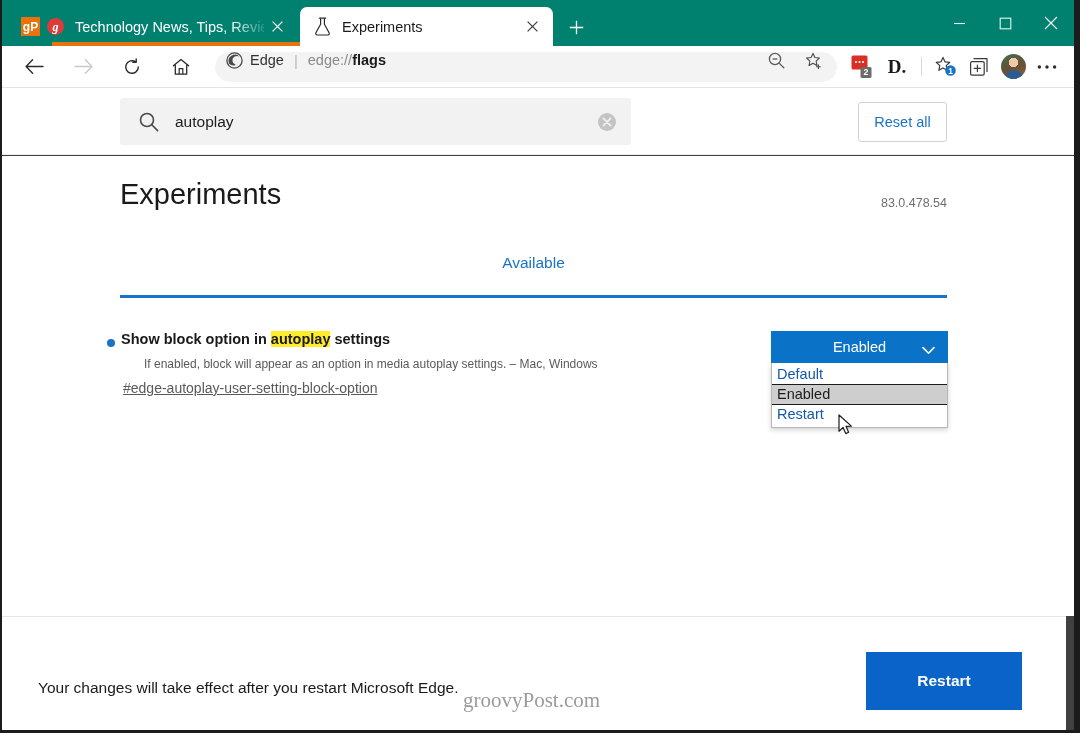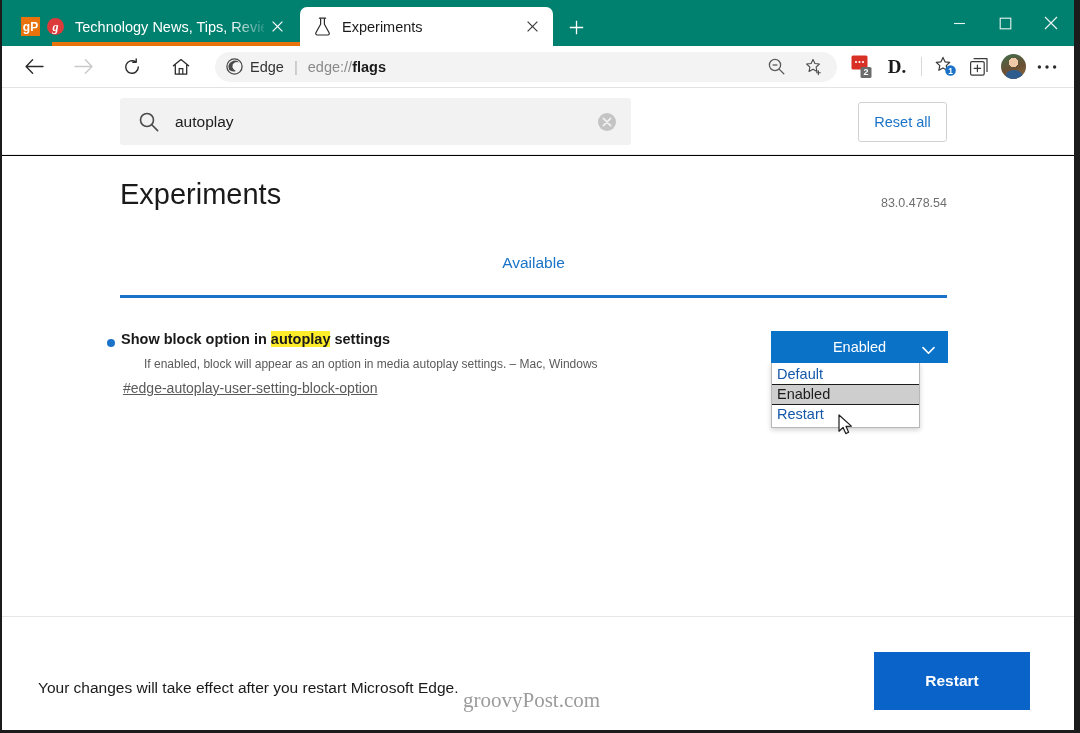--- a/index.html
+++ b/index.html
@@ -6,21 +6,21 @@
   html, body {
     width: 1080px; height: 733px;
     font-family: "Liberation Sans", sans-serif;
     background: #ffffff;
     overflow: hidden;
   }
 
   #window {
     position: relative;
     width: 1080px; height: 733px;
-    background: #000000;
+    background: #404040;
     border-left: 2px solid #1b1b1b;
     border-right: 6px solid #1b1b1b;
     border-bottom: 3px solid #1b1b1b;
     overflow: hidden;
   }
 
   
   #tabstrip {
     position: absolute; top: 0; left: 0; right: 0; height: 46px;
     background: #00806f;
@@ -101,21 +101,21 @@
   }
   #nav-back   { margin-left: 17px; }
   #nav-fwd    { margin-left: 19px; }
   #nav-reload { margin-left: 19px; }
   #nav-home   { margin-left: 19px; }
 
   #omnibox {
     margin-left: 19px; margin-right: 9px;
     flex: 1 1 auto; height: 30px;
     background: #f3f3f3; border-radius: 15px;
-    display: flex; align-items: center;
+    display: flex; 
     position: relative;
   }
   #omnibox-ico { margin-left: 11px; display: flex; flex: none; }
   #omnibox-brand {
     font-size: 14.5px; color: #333333; margin-left: 7px; flex: none;
   }
   #omnibox-sep {
     color: #b9b9b9; margin-left: 10px; font-size: 15px; flex: none;
   }
   #omnibox-url {
@@ -230,21 +230,21 @@
   
   #dropdown-wrap { position: absolute; left: 769px; top: 0; width: 177px; }
   #dropdown-btn {
     width: 177px; height: 32px;
     background: #0a73c8; color: #ffffff;
     display: flex; align-items: center; justify-content: center;
     font-size: 14.5px; position: relative;
   }
   #dropdown-chevron { position: absolute; right: 13px; top: 11px; }
   #dropdown-list {
-    width: 149px; background: #ffffff;
+    width: 177px; background: #ffffff;
     border: 1px solid #b7b7b7;
     border-top: none;
     padding: 2px 0 3px 0;
     box-shadow: 0 2px 5px rgba(0,0,0,0.18);
   }
   .dd-opt {
     height: 19px; line-height: 19px;
     padding-left: 5px; font-size: 14.5px; color: #1558a8;
     white-space: nowrap;
   }
@@ -255,21 +255,21 @@
     height: 21px; line-height: 19px;
   }
 
   #cursor {
     position: absolute; left: 836px; top: 414px;
     width: 16px; height: 23px; pointer-events: none;
   }
 
   
   #bottombar {
-    position: absolute; left: 0; right: 0; bottom: 0; height: 114px;
+    position: absolute; left: 0; right: 8px; bottom: 0; height: 114px;
     background: #ffffff; border-top: 1px solid #e6e6e6;
   }
   #bottom-msg {
     position: absolute; left: 36px; top: 62px;
     font-size: 15.5px; color: #1a1a1a;
   }
   #watermark {
     position: absolute; left: 461px; top: 688px;
     font-family: "Liberation Serif", serif;
     font-size: 21px; color: #9b9b9b;

